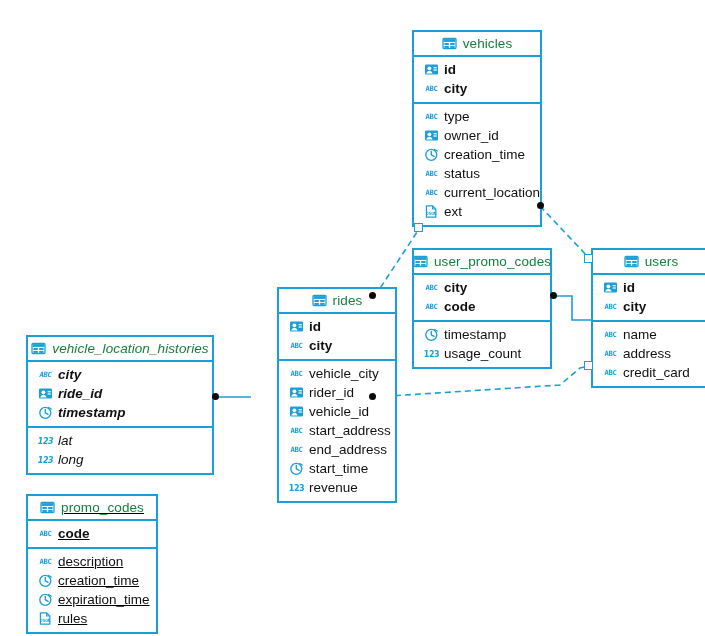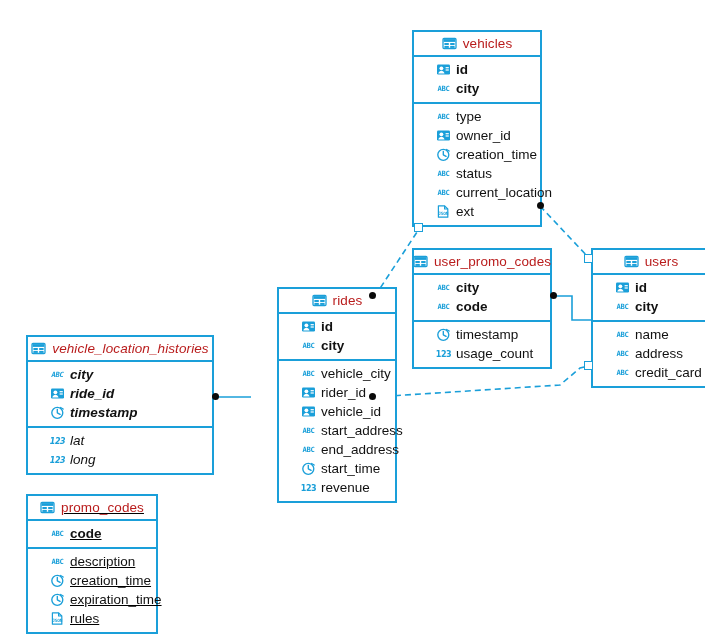--- a/index.html
+++ b/index.html
@@ -20,23 +20,23 @@
   }
   .tbl-header{
     display:flex;align-items:center;justify-content:center;
     gap:6px;
     height:25px;
     border-bottom:2px solid #1a9fd9;
     box-sizing:border-box;
     padding:0 6px;
   }
   .tbl-title{
-    font-size:13.5px;color:#b91c1c;white-space:nowrap;letter-spacing:0.1px;
-  }
-  .field-group{padding:3px 0 4px 16px;box-sizing:border-box;}
+    font-size:13.5px;color:#15803d;white-space:nowrap;letter-spacing:0.1px;
+  }
+  .field-group{padding:3px 0 4px 4px;box-sizing:border-box;}
   .field-group.pk{border-bottom:2px solid #1a9fd9;}
   .field{
     display:flex;align-items:center;gap:5px;
     height:19px;padding:0 6px;box-sizing:border-box;
     font-size:13.5px;color:#111111;white-space:nowrap;
   }
   .field .fname{line-height:1;}
   .field.key .fname{font-weight:bold;}
 
   

